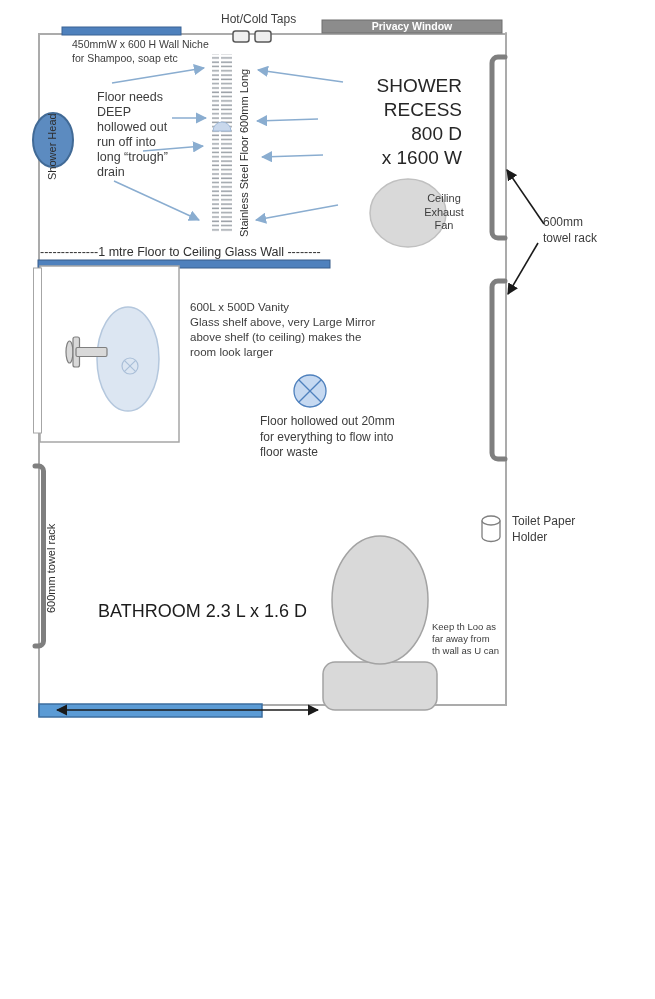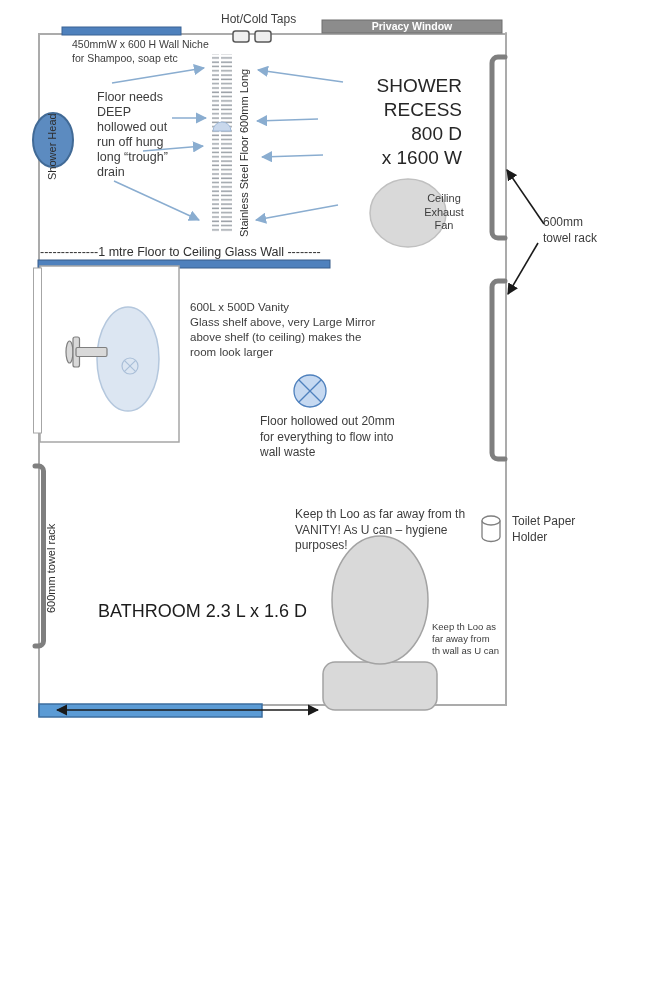--- a/index.html
+++ b/index.html
@@ -117,21 +117,21 @@
   <div class="txt center" style="left:322px; top:20px; width:180px; font-size:10.5px; line-height:13px; color:#ffffff; font-weight:600;">Privacy Window</div>
 
   <div class="txt" style="left:72px; top:38px; font-size:10.5px; line-height:13.5px;">450mmW x 600 H Wall Niche
 for Shampoo, soap etc</div>
 
   <div class="vtext" style="left:46px; top:180px;">Shower Head</div>
 
   <div class="txt" style="left:97px; top:90px; font-size:12.5px; line-height:15px;">Floor needs
 DEEP
 hollowed out
-run off hung
+run off into
 long “trough”
 drain</div>
 
   <div class="vtext" style="left:238px; top:237px;">Stainless Steel Floor 600mm Long</div>
 
   <div class="txt center" style="left:338px; top:74px; width:124px; font-size:19px; line-height:24px; color:#262626;text-align:right;">SHOWER
 RECESS
 800 D
 x 1600 W</div>
 
@@ -142,32 +142,29 @@
   <div class="txt" style="left:40px; top:245px; font-size:12.5px; color:#303030;">--------------1 mtre  Floor to Ceiling Glass Wall --------</div>
 
 
   <div class="txt" style="left:190px; top:300px; font-size:11.5px; line-height:15px;">600L x 500D Vanity
 Glass shelf above, very Large Mirror
 above shelf (to ceiling) makes the
 room look larger</div>
 
   <div class="txt" style="left:260px; top:414px;">Floor hollowed out 20mm
 for everything to flow into
-wall waste</div>
+floor waste</div>
 
   <div class="txt" style="left:543px; top:214px; line-height:16px;">600mm
 towel rack</div>
 
   <div class="vtext" style="left:45px; top:613px;">600mm towel rack</div>
 
   <div class="txt" style="left:98px; top:604px; font-size:18px; color:#1c1c1c;">BATHROOM 2.3 L x 1.6 D</div>
 
-  <div class="txt" style="left:295px; top:507px;">Keep th Loo as far away from th
-VANITY! As U can – hygiene
-purposes!</div>
 
   <div class="txt" style="left:432px; top:621px; font-size:9.5px; line-height:12px;">Keep th Loo as
 far away from
 th wall as U can</div>
 
   <div class="txt" style="left:512px; top:513px; line-height:16px;">Toilet Paper
 Holder</div>
 
 
 </div>

